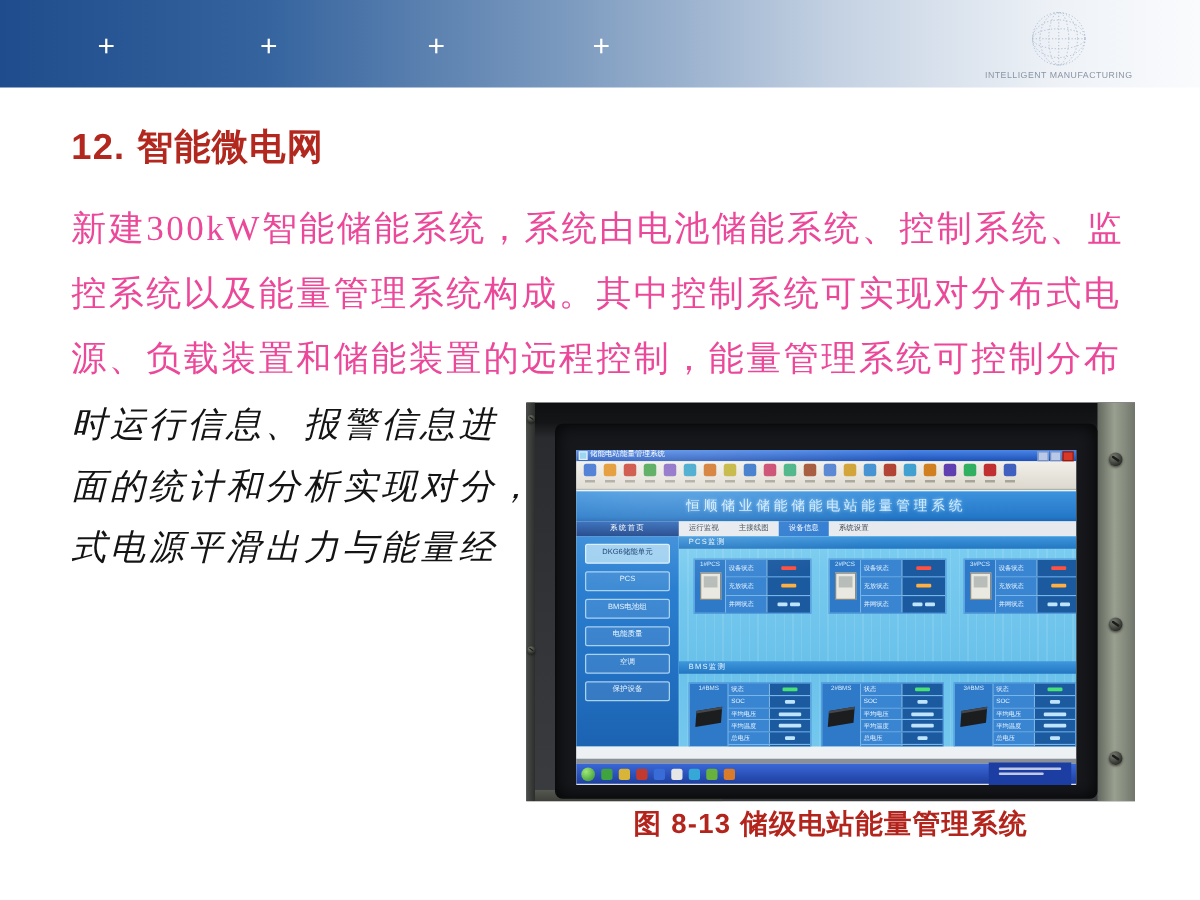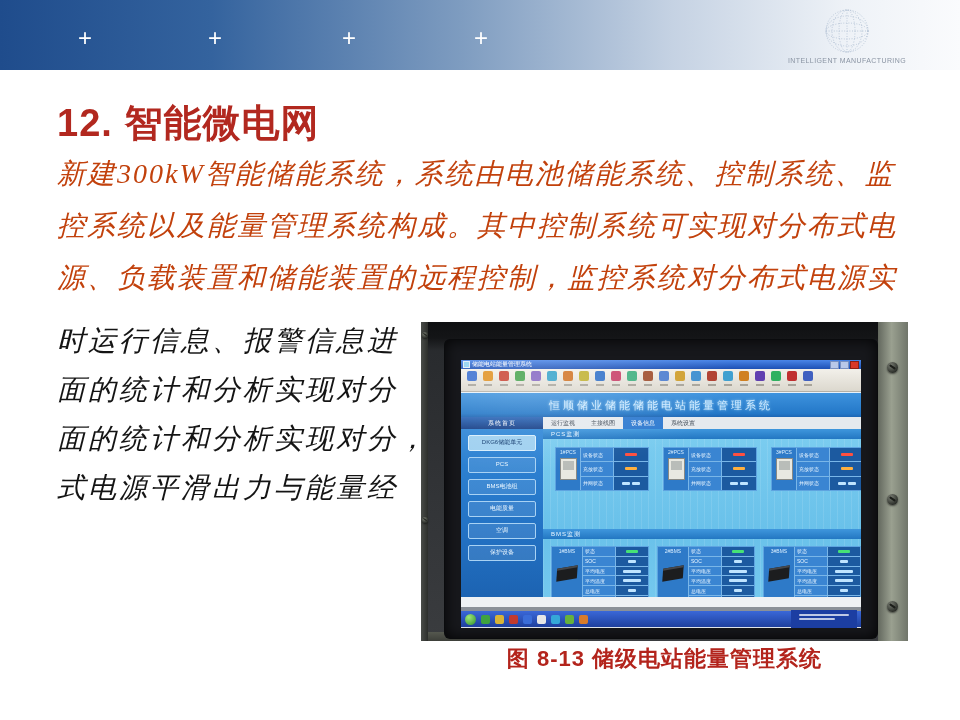--- a/index.html
+++ b/index.html
@@ -18,25 +18,25 @@
   }
   .logo-wrap{position:absolute;right:48px;top:8px;width:130px;text-align:center;}
   .logo-globe{display:block;margin:0 auto;}
   .logo-cap{
     display:block;margin-top:3px;font-size:7px;letter-spacing:0.4px;color:#8a94a3;white-space:nowrap;
   }
 
   
   .slide-title{
     position:absolute;left:57px;top:98px;
-    font-size:38px;font-weight:bold;color:#b2281f;letter-spacing:1px;
+    font-size:29px;font-weight:bold;color:#b2281f;letter-spacing:1px;
   }
   .para{
-    position:absolute;left:57px;top:148px;width:860px;
-    font-family:"Liberation Serif","DejaVu Serif",serif;color:#c2410c;font-style:italic;
+    position:absolute;left:57px;top:158px;width:860px;
+    font-family:"Liberation Serif","DejaVu Serif",serif;color:#ec4899;
   }
   .para .ln{font-size:28px;line-height:52px;letter-spacing:2px;white-space:nowrap;}
   .colpara{
     position:absolute;left:57px;top:316px;width:360px;
     font-family:"Liberation Serif","DejaVu Serif",serif;color:#141414;
   }
   .colpara .ln{font-size:28px;line-height:49px;letter-spacing:3px;white-space:nowrap;font-style:italic;}
 
   .fig-caption{
     position:absolute;left:421px;top:644px;width:487px;text-align:center;
@@ -202,26 +202,25 @@
     </svg>
     <span class="logo-cap">INTELLIGENT MANUFACTURING</span>
   </div>
 </div>
 
 <div class="slide-title">12. 智能微电网</div>
 
 <div class="para">
   <div class="ln">新建300kW智能储能系统，系统由电池储能系统、控制系统、监</div>
   <div class="ln">控系统以及能量管理系统构成。其中控制系统可实现对分布式电</div>
-  <div class="ln">源、负载装置和储能装置的远程控制，监控系统对分布式电源实</div>
+  <div class="ln">源、负载装置和储能装置的远程控制，能量管理系统可控制分布</div>
 </div>
 
 <div class="colpara">
   <div class="ln">时运行信息、报警信息进</div>
-  <div class="ln">面的统计和分析实现对分</div>
   <div class="ln">面的统计和分析实现对分，</div>
   <div class="ln">式电源平滑出力与能量经</div>
 </div>
 
 <div class="photo">
   <div class="rail-left"></div>
   <div class="screw screw-s" style="left:1px;top:10px"></div>
   <div class="screw screw-s" style="left:1px;top:195px"></div>
   <div class="rail-right"></div>
   <div class="screw" style="right:10px;top:40px"></div>

